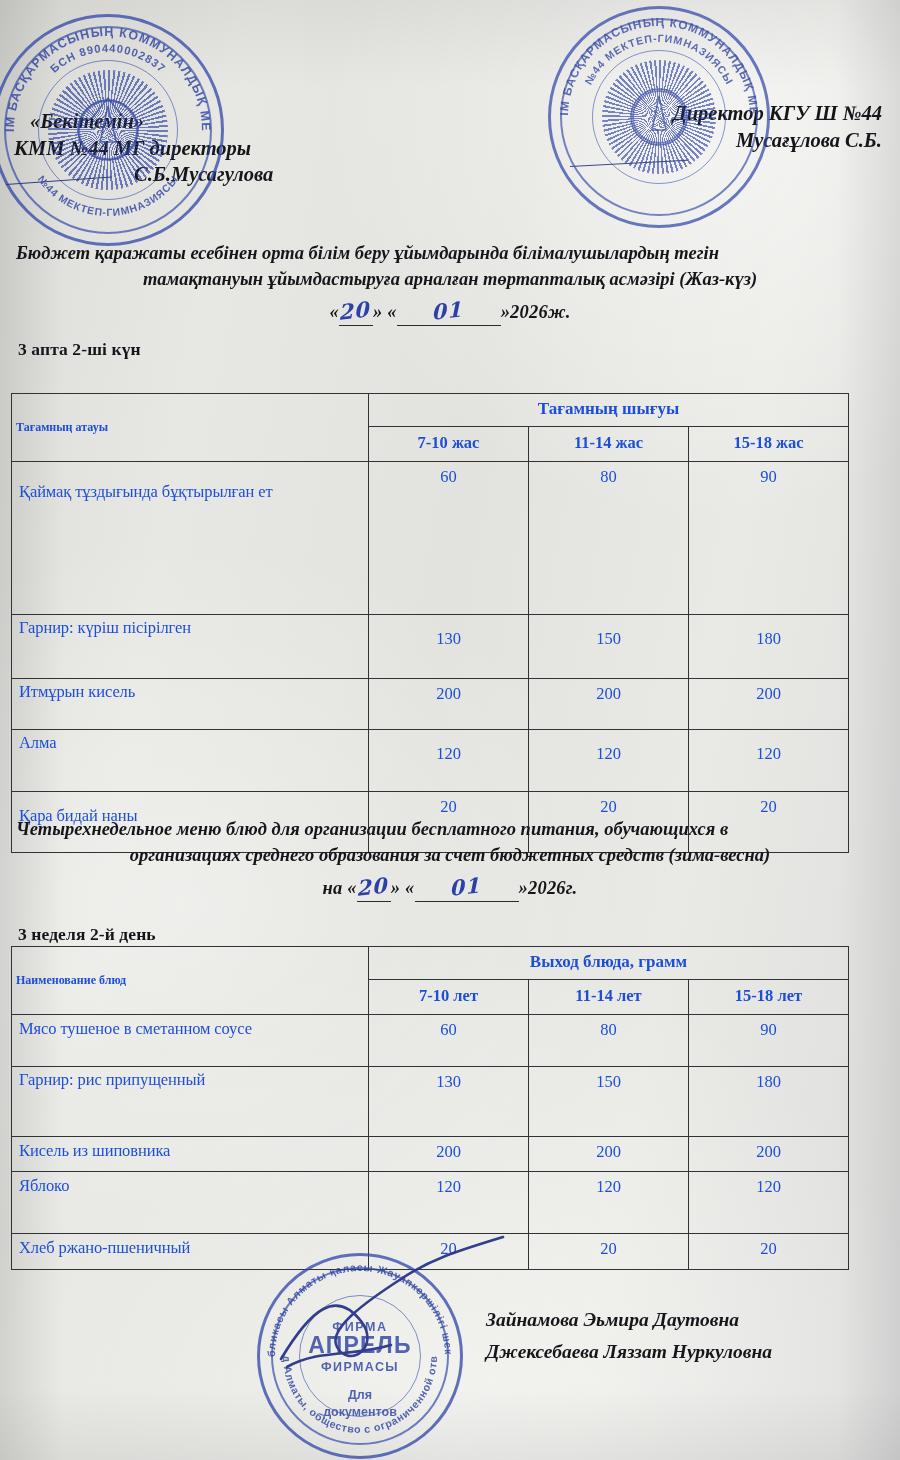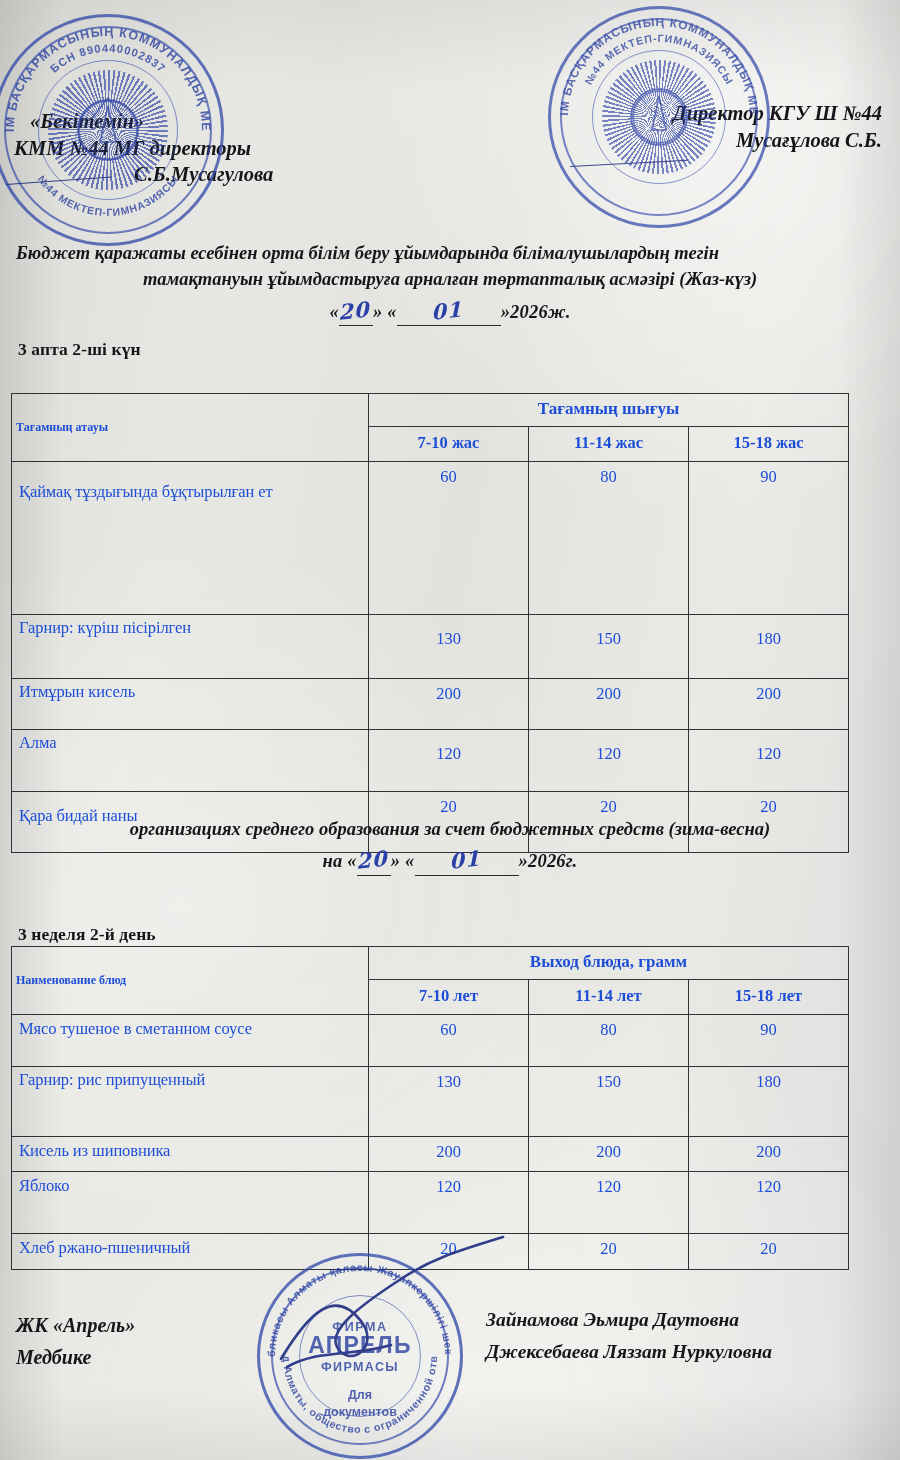--- a/index.html
+++ b/index.html
@@ -320,20 +320,21 @@
       <tr class="r5">
         <td class="dish">Қара бидай наны</td>
         <td class="val">20</td>
         <td class="val">20</td>
         <td class="val">20</td>
       </tr>
     </tbody>
   </table>
 
   <div class="title-block" style="top:816px;">
+    <div class="tl1">Четырехнедельное меню блюд для организации бесплатного питания, обучающихся в</div>
     <div class="tl2">организациях среднего образования за счет бюджетных средств (зима-весна)</div>
     <div class="date-line">
       <span>на </span>«<span class="ul-short"><span class="hand">20</span></span>» «<span class="ul-long"><span class="hand">01</span></span><span>»2026г.</span>
     </div>
   </div>
 
   <div class="daylabel" id="daylabel-ru">3 неделя 2-й день</div>
 
   <table class="menu" id="table-ru">
     <colgroup>
@@ -380,24 +381,20 @@
       </tr>
       <tr class="r5">
         <td class="dish">Хлеб ржано-пшеничный</td>
         <td class="val">20</td>
         <td class="val">20</td>
         <td class="val">20</td>
       </tr>
     </tbody>
   </table>
 
-  <div class="footer-left">
-    <div>ЖК «Апрель»</div>
-    <div>Медбике</div>
-  </div>
   <div class="footer-right">
     <div>Зайнамова Эьмира Даутовна</div>
     <div>Джексебаева Ляззат Нуркуловна</div>
   </div>
 
 </div>
 
 <div class="vignette"></div>
 
 </body></html>

